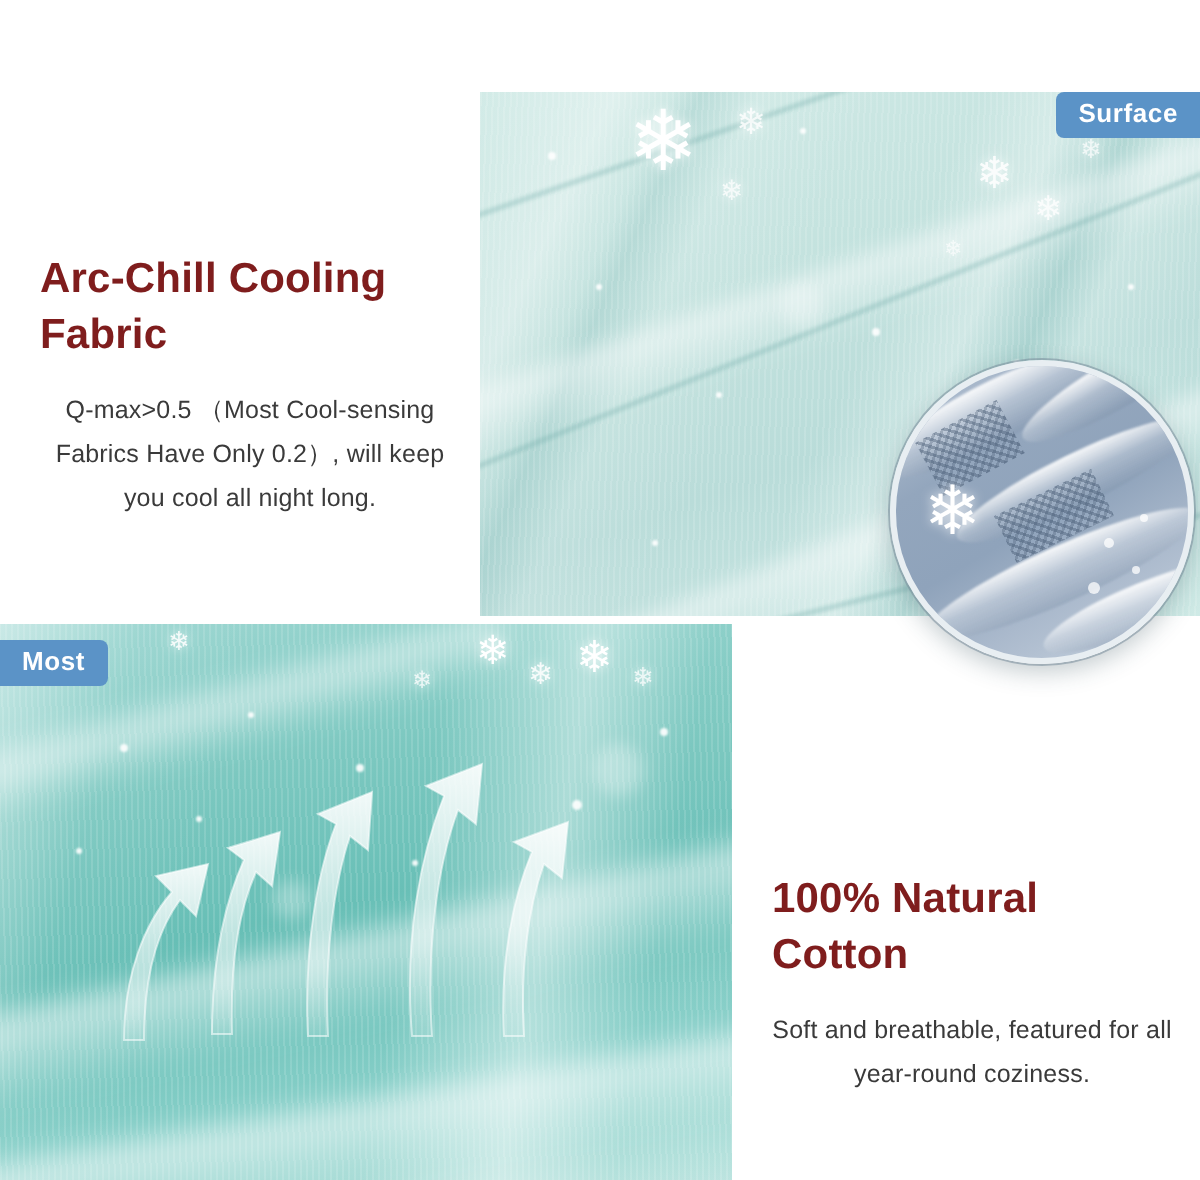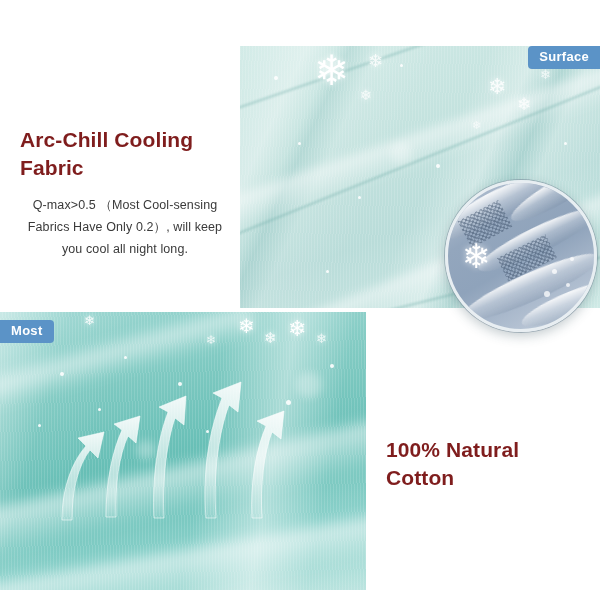--- a/index.html
+++ b/index.html
@@ -228,15 +228,16 @@
         <path d="M252 206 C 250 170, 256 138, 266 114 L 257 109 L 284 99 L 281 127 L 272 120
                  C 264 142, 260 172, 262 206 Z"></path>
       </g>
     </svg>
   </div>
 
   <div class="badge badge-back">Most</div>
 
   <div class="block block-right">
     <h2 class="heading">100% Natural Cotton</h2>
+    <p class="body">Soft and breathable, featured for all year-round coziness.</p>
   </div>
 
 </div>
 
 </body></html>

